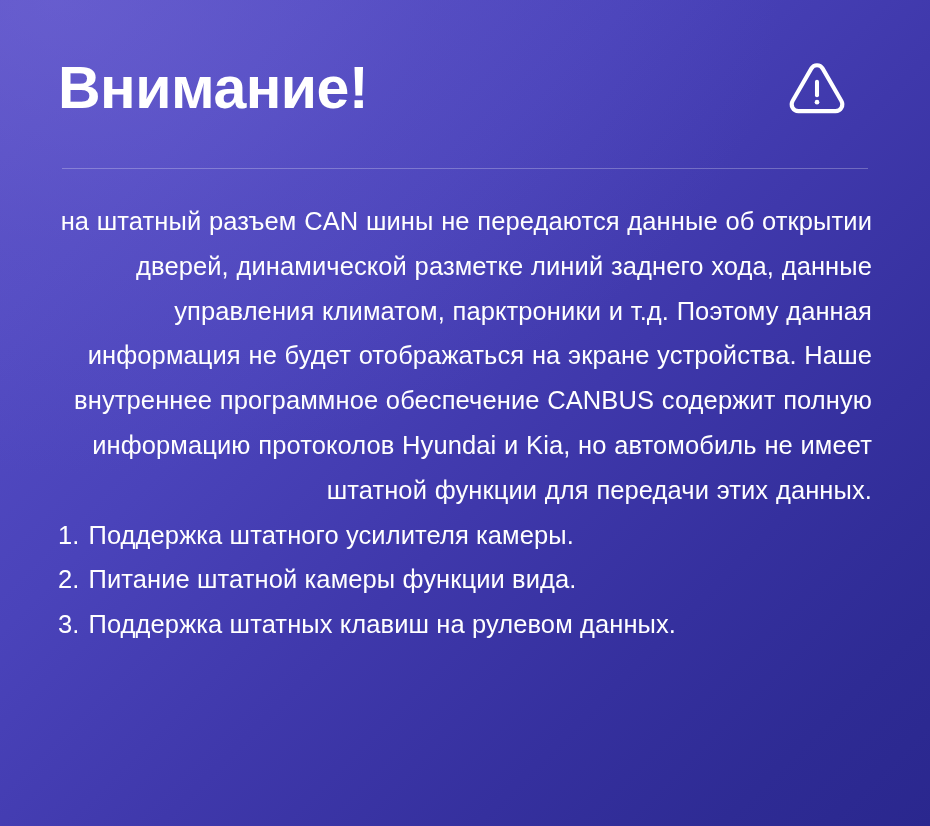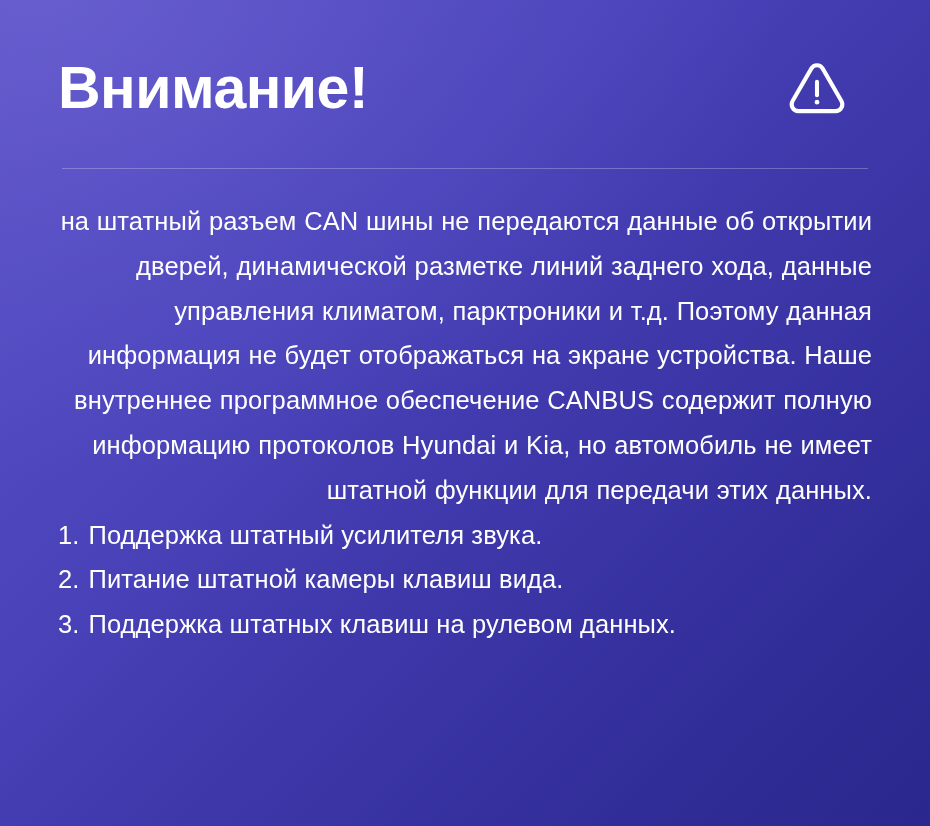--- a/index.html
+++ b/index.html
@@ -152,25 +152,25 @@
 
     <div class="notice-divider"></div>
 
     <div class="notice-body">
       <p class="notice-paragraph">на штатный разъем CAN шины не передаются данные об открытии дверей, динамической разметке линий заднего хода, данные управления климатом, парктроники и т.д. Поэтому данная информация не будет отображаться на экране устройства. Наше внутреннее программное обеспечение CANBUS содержит полную информацию протоколов Hyundai и Kia, но автомобиль не имеет штатной функции для передачи этих данных.</p>
 
 
       <ol class="notice-list">
         <li class="notice-list-item">
           <span class="item-number">1.</span>
-          <span class="item-text">Поддержка штатный усилителя звука.</span>
+          <span class="item-text">Поддержка штатного усилителя камеры.</span>
         </li>
         <li class="notice-list-item">
           <span class="item-number">2.</span>
-          <span class="item-text">Питание штатной камеры клавиш вида.</span>
+          <span class="item-text">Питание штатной камеры функции вида.</span>
         </li>
         <li class="notice-list-item">
           <span class="item-number">3.</span>
           <span class="item-text">Поддержка штатных клавиш на рулевом данных.</span>
         </li>
       </ol>
     </div>
 
   </div>
 </div>

